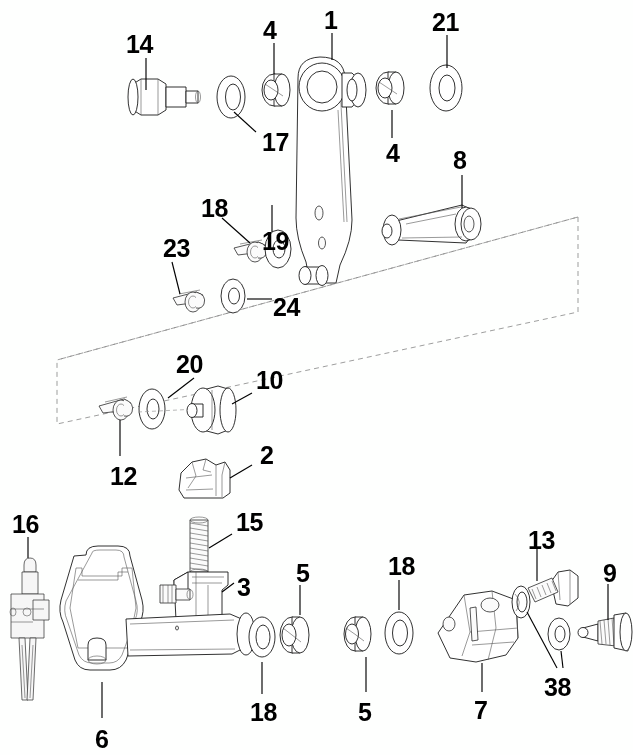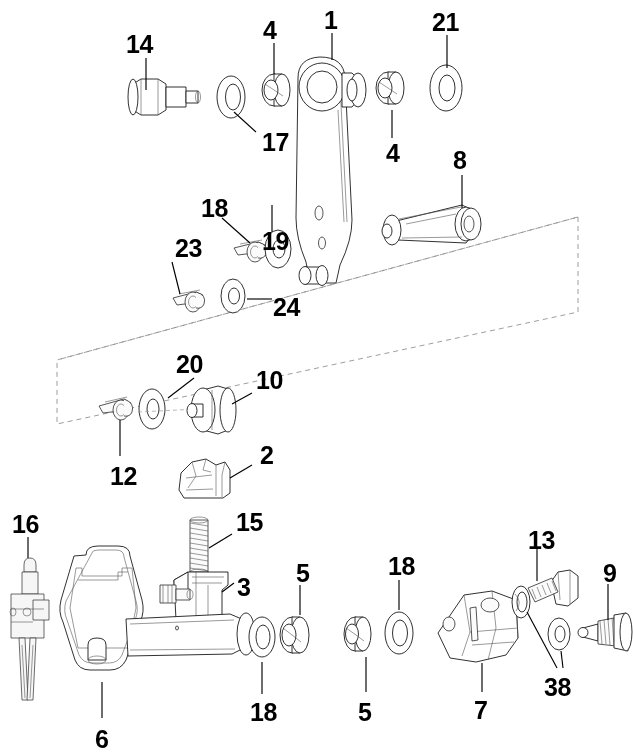--- a/index.html
+++ b/index.html
@@ -353,21 +353,21 @@
 
   <div class="callout" style="left:126px; top:32px;">14</div>
   <div class="callout" style="left:263px; top:18px;">4</div>
   <div class="callout" style="left:324px; top:8px;">1</div>
   <div class="callout" style="left:432px; top:10px;text-align:right;">21</div>
   <div class="callout" style="left:262px; top:130px;">17</div>
   <div class="callout" style="left:386px; top:141px;">4</div>
   <div class="callout" style="left:453px; top:148px;">8</div>
   <div class="callout" style="left:201px; top:196px;">18</div>
   <div class="callout" style="left:262px; top:181px;margin-top:48px;">19</div>
-  <div class="callout" style="left:163px; top:236px;margin-left:12px;">23</div>
+  <div class="callout" style="left:163px; top:236px;">23</div>
   <div class="callout" style="left:273px; top:295px;">24</div>
   <div class="callout" style="left:176px; top:352px;">20</div>
   <div class="callout" style="left:256px; top:368px;">10</div>
   <div class="callout" style="left:110px; top:464px;">12</div>
   <div class="callout" style="left:260px; top:443px;">2</div>
   <div class="callout" style="left:12px;  top:512px;">16</div>
   <div class="callout" style="left:236px; top:510px;">15</div>
   <div class="callout" style="left:237px; top:575px;">3</div>
   <div class="callout" style="left:296px; top:561px;">5</div>
   <div class="callout" style="left:388px; top:554px;">18</div>

